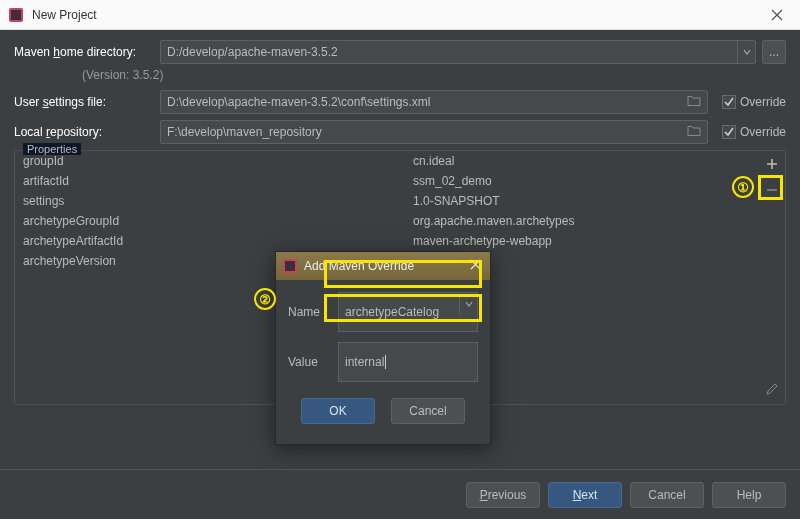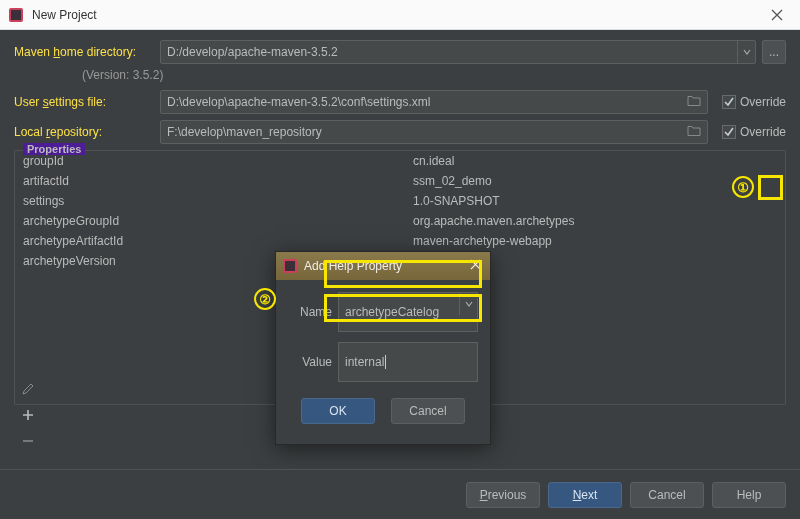--- a/index.html
+++ b/index.html
@@ -38,21 +38,21 @@
       position: relative;
     }
     .form-row {
       display: flex;
       align-items: center;
       margin-bottom: 6px;
       gap: 6px;
     }
     .label {
       width: 140px;
-      color: #fde047;
+      color: #ffffff;
     }
     .underline { text-decoration: underline; }
     .input-like {
       flex: 1;
       background: #45494a;
       border: 1px solid #5e6060;
       height: 24px;
       color: #bbbbbb;
       padding: 0 6px;
       display: flex;
@@ -100,30 +100,28 @@
     .props-panel {
       border: 1px solid #515151;
       border-radius: 2px;
       position: relative;
       margin-top: 6px;
       height: 255px;
     }
     .props-title {
       position: absolute;
       top: -8px; left: 8px;
-      background: #4c1d95;
+      background: #0f172a;
       padding: 0 4px;
       font-size: 11px;
       color: #bbbbbb;
-      font-weight: bold;
     }
     .props-body {
       display: flex;
       height: 100%;
-      flex-direction: column;
     }
     .table-area {
       flex: 1;
       overflow: hidden;
     }
     .trow {
       display: flex;
       height: 20px;
       align-items: center;
       padding-left: 8px;
@@ -190,21 +188,21 @@
       padding: 0 6px;
       color: #eee;
     }
     .modal-title .micon {
       width:16px;height:16px;margin-right:6px;
     }
     .modal-title .mtxt { flex:1; }
     .modal-title .mclose { cursor:pointer; color:#eee; width:18px;text-align:center;}
     .modal-body { padding: 12px 12px 8px 12px; }
     .mrow { display:flex; align-items:center; margin-bottom:10px; }
-    .mrow .mlabel { width: 44px; text-align:right; margin-right:6px;}
+    .mrow .mlabel { width: 44px; text-align:left; margin-right:6px;}
     .mrow .minput {
       flex: 1;
       display:flex;
       align-items:center;
       height: 40px;
       background:#45494a;
       border:1px solid #5e6060;
       padding: 0 6px;
       position:relative;
     }
@@ -368,21 +366,21 @@
   </div>
 
   <div class="modal">
     <div class="modal-title">
       <span class="micon">
         <svg viewBox="0 0 16 16">
             <rect x="1" y="1" width="14" height="14" rx="2" fill="#c9405a"></rect>
             <rect x="3" y="3" width="10" height="10" fill="#3b2f3a"></rect>
           </svg>
       </span>
-      <span class="mtxt">Add Help Property</span>
+      <span class="mtxt">Add Maven Override</span>
       <span class="mclose">
         <svg width="11" height="11" viewBox="0 0 12 12">
             <path d="M1 1 L11 11 M11 1 L1 11" stroke="currentColor" stroke-width="1.4"></path>
           </svg>
       </span>
     </div>
     <div class="modal-body">
       <div class="mrow">
         <span class="mlabel">Name</span>
         <div class="minput">

